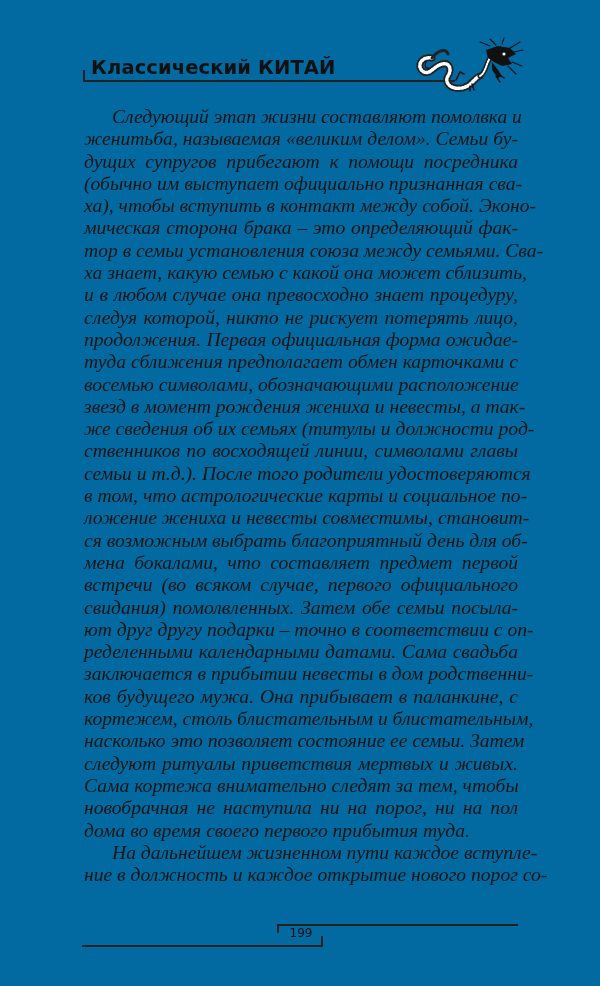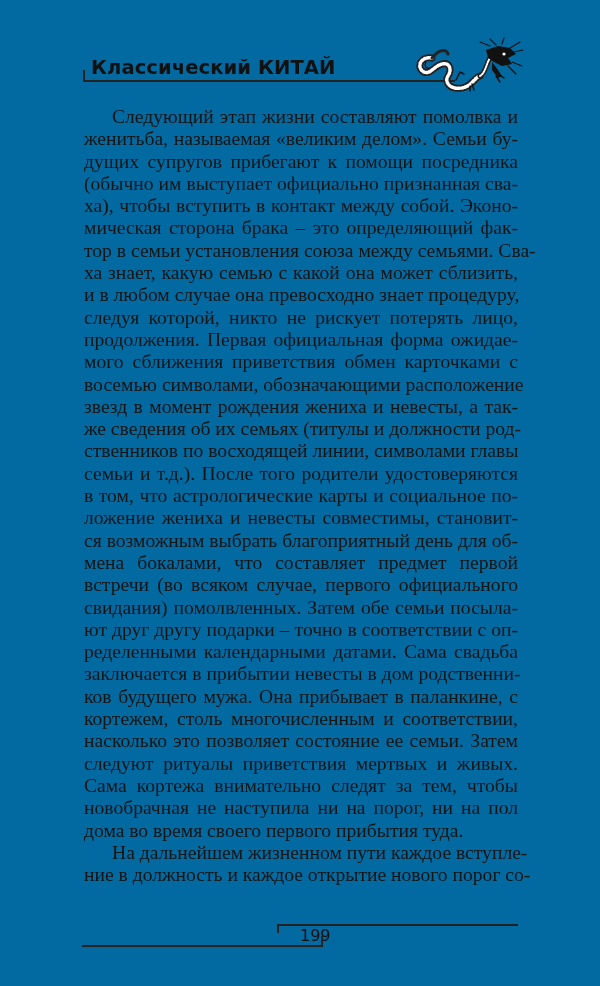--- a/index.html
+++ b/index.html
@@ -66,20 +66,21 @@
       line-height: 22.3px;
       color: #151515;
     }
     .line {
       display: block;
       white-space: nowrap;
       text-align: justify;
       text-align-last: justify;
       height: 22.3px;
       overflow: visible;
+      font-style: italic;
     }
     .line.indent {
       padding-left: 28px;
     }
     .line.last {
       text-align: center;
       text-align-last: left;
     }
     
     .footer-upper-rule {
@@ -109,26 +110,26 @@
     .footer-right-tick {
       position: absolute;
       left: 321px;
       top: 936px;
       width: 1.5px;
       height: 10px;
       background: #222;
     }
     .page-number {
       position: absolute;
-      left: 300px;
+      left: 286px;
       top: 926px;
       width: 30px;
       text-align: center;
       font-family: "DejaVu Sans", sans-serif;
-      font-size: 16px;
+      font-size: 12px;
       color: #111;
     }
   </style>
 </head>
 <body>
 
 <div class="page">
 
   <div class="header-title">Классический КИТАЙ</div>
   <div class="header-tick"></div>
@@ -173,37 +174,37 @@
     <div class="line">женитьба, называемая «великим делом». Семьи бу-</div>
     <div class="line">дущих супругов прибегают к помощи посредника</div>
     <div class="line">(обычно им выступает официально признанная сва-</div>
     <div class="line">ха), чтобы вступить в контакт между собой. Эконо-</div>
     <div class="line">мическая сторона брака – это определяющий фак-</div>
     <div class="line">тор в семьи установления союза между семьями. Сва-</div>
     <div class="line">ха знает, какую семью с какой она может сблизить,</div>
     <div class="line">и в любом случае она превосходно знает процедуру,</div>
     <div class="line">следуя которой, никто не рискует потерять лицо,</div>
     <div class="line">продолжения. Первая официальная форма ожидае-</div>
-    <div class="line">мого сближения приветствия обмен карточками с</div>
+    <div class="line">туда сближения предполагает обмен карточками с</div>
     <div class="line">восемью символами, обозначающими расположение</div>
     <div class="line">звезд в момент рождения жениха и невесты, а так-</div>
     <div class="line">же сведения об их семьях (титулы и должности род-</div>
     <div class="line">ственников по восходящей линии, символами главы</div>
     <div class="line">семьи и т.д.). После того родители удостоверяются</div>
     <div class="line">в том, что астрологические карты и социальное по-</div>
     <div class="line">ложение жениха и невесты совместимы, становит-</div>
     <div class="line">ся возможным выбрать благоприятный день для об-</div>
     <div class="line">мена бокалами, что составляет предмет первой</div>
     <div class="line">встречи (во всяком случае, первого официального</div>
     <div class="line">свидания) помолвленных. Затем обе семьи посыла-</div>
     <div class="line">ют друг другу подарки – точно в соответствии с оп-</div>
     <div class="line">ределенными календарными датами. Сама свадьба</div>
     <div class="line">заключается в прибытии невесты в дом родственни-</div>
     <div class="line">ков будущего мужа. Она прибывает в паланкине, с</div>
-    <div class="line">кортежем, столь многочисленным и соответствии,</div>
+    <div class="line">кортежем, столь блистательным и блистательным,</div>
     <div class="line">насколько это позволяет состояние ее семьи. Затем</div>
     <div class="line">следуют ритуалы приветствия мертвых и живых.</div>
     <div class="line">Сама кортежа внимательно следят за тем, чтобы</div>
     <div class="line">новобрачная не наступила ни на порог, ни на пол</div>
     <div class="line last">дома во время своего первого прибытия туда.</div>
     <div class="line indent">На дальнейшем жизненном пути каждое вступле-</div>
     <div class="line">ние в должность и каждое открытие нового порог со-</div>
   </div>
 
   <div class="footer-upper-rule"></div>

